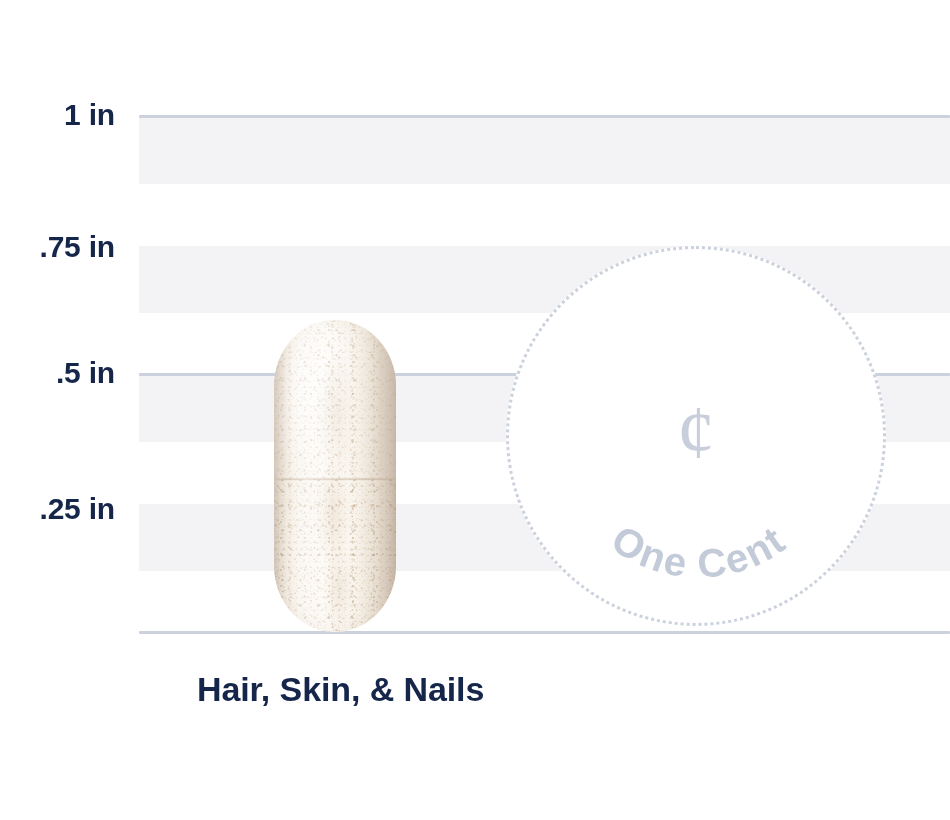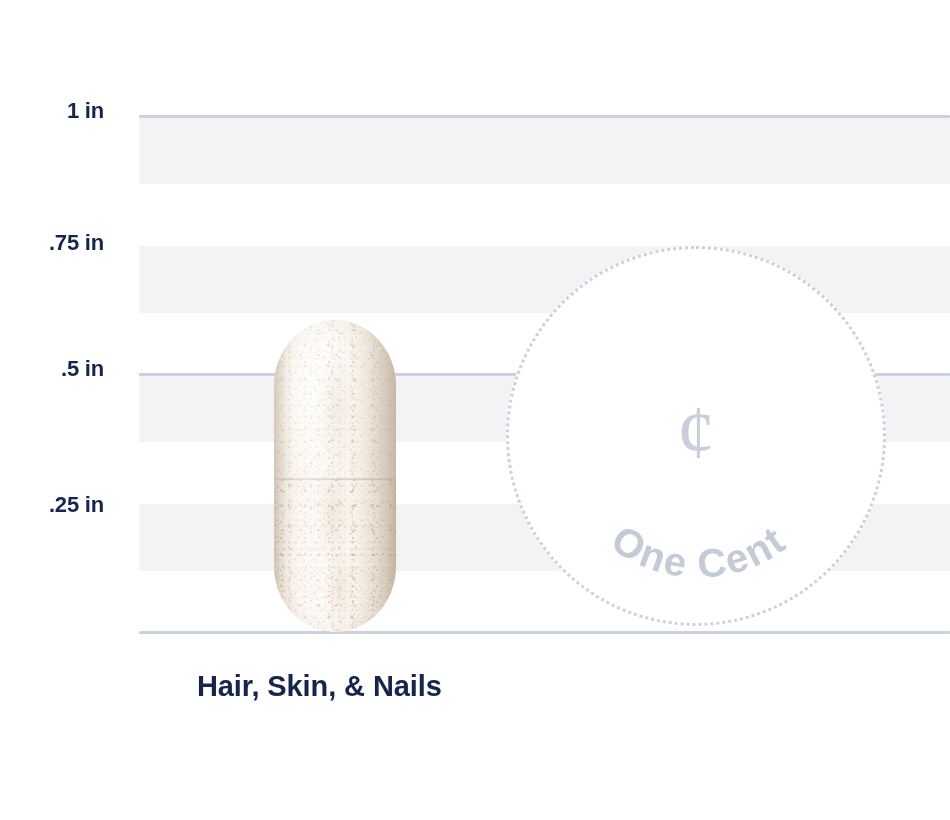--- a/index.html
+++ b/index.html
@@ -54,24 +54,24 @@
     left: 0;
     width: 100%;
     height: 3px;
     background: #ccd2dd;
     border-radius: 1px;
   }
 
   
   .tick-label {
     position: absolute;
-    right: 12px;
+    right: 1px;
     text-align: left;
     color: #16264a;
-    font-size: 22px;
+    font-size: 30px;
     font-weight: 700;
     letter-spacing: -0.2px;
     white-space: nowrap;
   }
   .axis-labels {
     position: absolute;
     left: 0;
     top: 0;
     width: 116px;
     height: 820px;
@@ -243,21 +243,21 @@
     font-family: "Liberation Sans", sans-serif;
     font-size: 40px;
     font-weight: 700;
     letter-spacing: 2px;
   }
 
   
   .caption {
     position: absolute;
     color: #16264a;
-    font-size: 29px;
+    font-size: 34px;
     font-weight: 700;
     letter-spacing: -0.1px;
     white-space: nowrap;
   }
 </style>
 </head>
 <body>
 
 <div id="stage">
 

